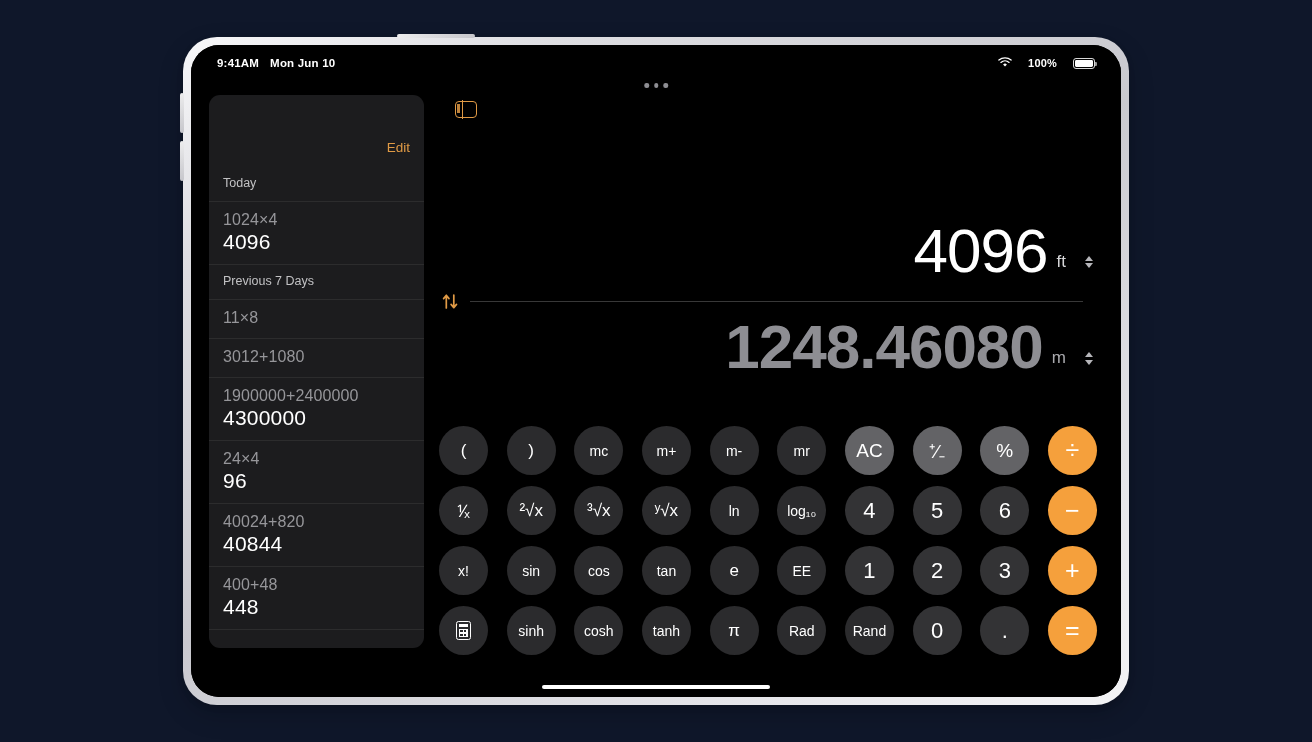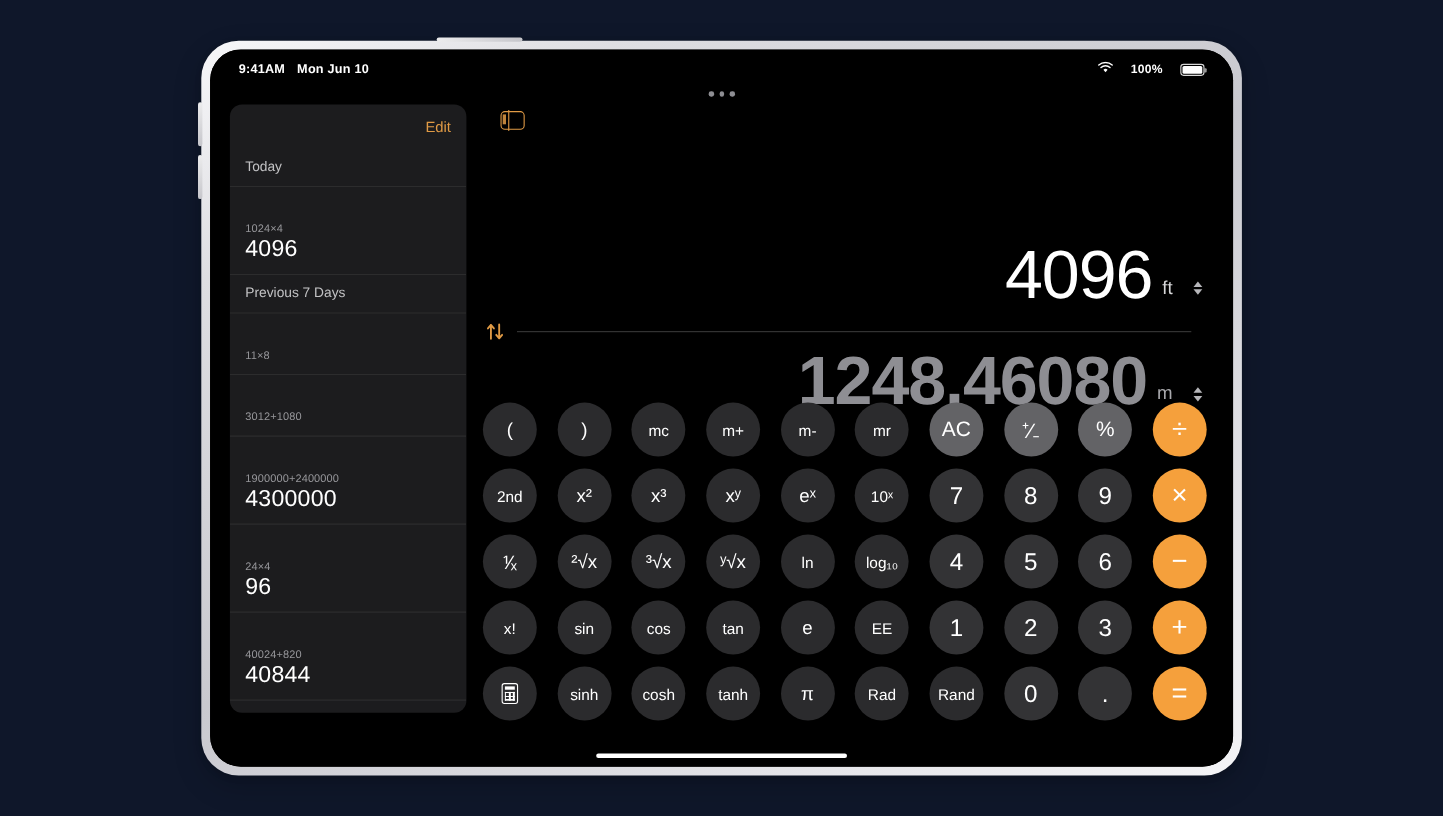--- a/index.html
+++ b/index.html
@@ -102,20 +102,21 @@
     width: 215px; height: 553px;
     background: #1c1c1e;
     border-radius: 11px;
     overflow: hidden;
     display: flex; flex-direction: column;
   }
   #sidebar-header {
     height: 40px;
     display: flex; align-items: center; justify-content: flex-end;
     padding: 0 14px;
+    margin-top: 32px;
   }
   #edit-button {
     color: #e09a45;
     font-size: 13.5px;
     font-weight: 500;
     cursor: pointer;
   }
   #history-scroll { flex: 1; overflow: hidden; }
 
   .section-header {
@@ -123,25 +124,24 @@
     color: #c2c2c4;
     padding: 9px 14px 11px 14px;
   }
   .history-item {
     padding: 9px 14px 10px 14px;
     border-bottom: 1px solid rgba(255,255,255,.07);
     cursor: pointer;
   }
   .history-item.first { border-top: 1px solid rgba(255,255,255,.07); }
   .history-expr {
-    font-size: 10px;
+    font-size: 16px;
     color: #96969a;
     letter-spacing: .1px;
     margin-bottom: 1px;
-    margin-top: 24px;
   }
   .history-result {
     font-size: 21px;
     color: #fff;
     letter-spacing: .2px;
   }
 
   
   #main {
     position: absolute;
@@ -391,32 +391,20 @@
               <div class="key fn-small">mc</div>
               <div class="key fn-small">m+</div>
               <div class="key fn-small">m-</div>
               <div class="key fn-small">mr</div>
               <div class="key gray">AC</div>
               <div class="key gray">⁺⁄₋</div>
               <div class="key gray">%</div>
               <div class="key accent">÷</div>
             </div>
 
-            <div class="key-row">
-              <div class="key fn-small">2nd</div>
-              <div class="key">x²</div>
-              <div class="key">x³</div>
-              <div class="key">xʸ</div>
-              <div class="key">eˣ</div>
-              <div class="key fn-small">10ˣ</div>
-              <div class="key digit">7</div>
-              <div class="key digit">8</div>
-              <div class="key digit">9</div>
-              <div class="key accent">×</div>
-            </div>
 
             <div class="key-row">
               <div class="key">⅟ₓ</div>
               <div class="key">²√x</div>
               <div class="key">³√x</div>
               <div class="key">ʸ√x</div>
               <div class="key fn-small">ln</div>
               <div class="key fn-small">log₁₀</div>
               <div class="key digit">4</div>
               <div class="key digit">5</div>

